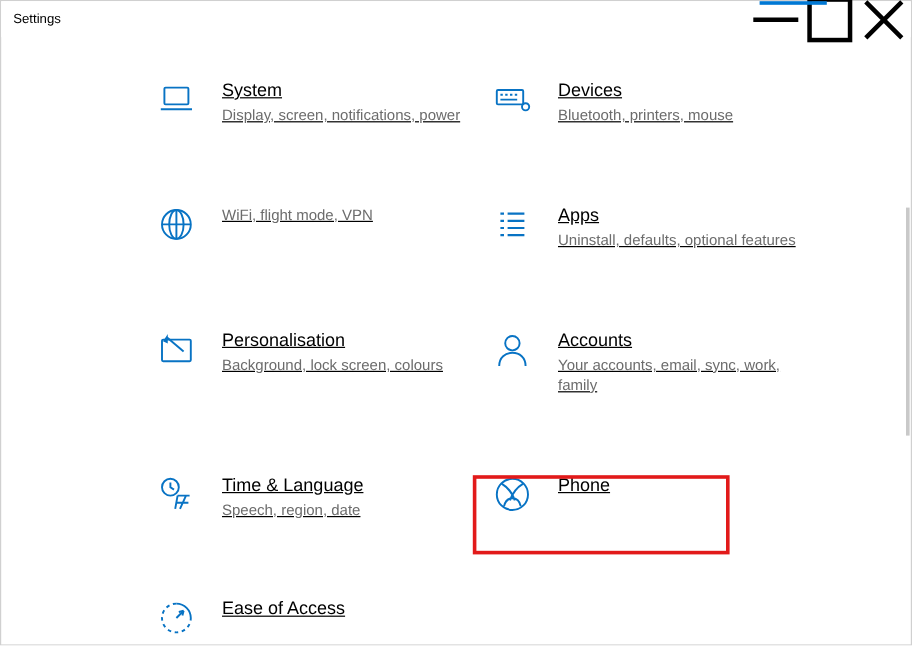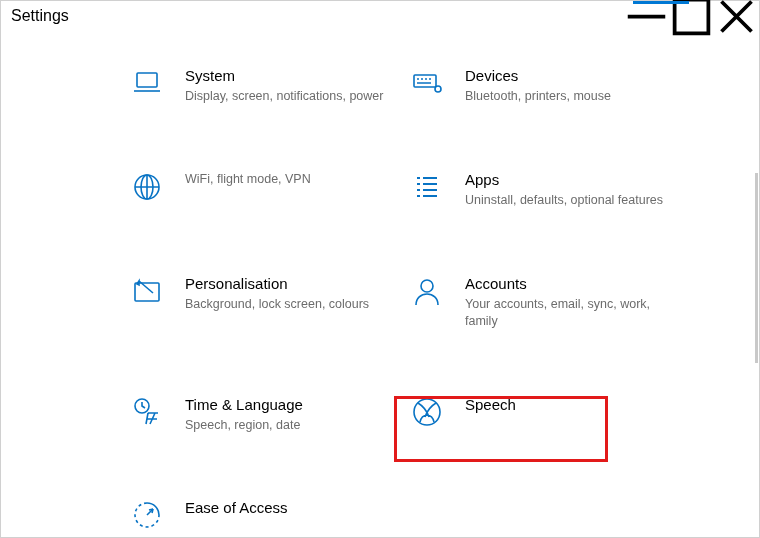--- a/index.html
+++ b/index.html
@@ -16,21 +16,21 @@
     width: 760px; height: 538px;
     border: 1px solid #d0d0d0;
     position: relative;
     background: #fff;
   }
   .titlebar {
     height: 30px;
     display: flex;
     align-items: center;
     padding: 0 0 0 10px;
-    font-size: 16px;
+    font-size: 11px;
     color: #000;
     background: #fff;
   }
   .titlebar .title { flex: 0 0 auto; }
   .titlebar .spacer { flex: 1 1 auto; }
   .winbtn {
     width: 45px; height: 30px;
     display: flex; align-items: center; justify-content: center;
     color: #000;
   }
@@ -61,21 +61,21 @@
     padding: 6px 10px 6px 0;
     cursor: default;
   }
   .icon-box {
     width: 36px; height: 36px;
     flex: 0 0 36px;
     display: flex; align-items: flex-start; justify-content: center;
     color: #0873c4;
   }
   .icon-box svg { width: 32px; height: 32px; }
-  .text-box { flex: 1 1 auto; padding-right: 8px; }
+  .text-box { flex: 1 1 auto; padding-right: 8px; text-decoration: underline; }
   .item-title {
     font-size: 15px;
     color: #000;
     line-height: 1.2;
     margin-bottom: 3px;
   }
   .item-sub {
     font-size: 12.5px;
     color: #6c6c6c;
     line-height: 1.35;
@@ -229,21 +229,21 @@
 
       <div class="item">
         <div class="icon-box">
             <span>
           <svg viewBox="0 0 32 32" fill="none" stroke="currentColor" stroke-width="1.6">
             <circle cx="16" cy="16" r="13"></circle>
             <path d="M7 7c5 3 9 8 11 14 M25 7c-5 3-9 8-11 14 M9 26c2-9 12-9 14 0"></path>
           </svg></span>
         </div>
         <div class="text-box">
-          <div class="item-title">Speech</div>
+          <div class="item-title">Phone</div>
           <div class="item-sub"></div>
         </div>
       </div>
 
       <div class="item">
         <div class="icon-box">
             <span>
           <svg viewBox="0 0 32 32" fill="none" stroke="currentColor" stroke-width="1.6">
             <path d="M16 4 A12 12 0 1 0 28 16" stroke-dasharray="3 3"></path>
             <path d="M16 4 A12 12 0 0 1 28 16"></path>

